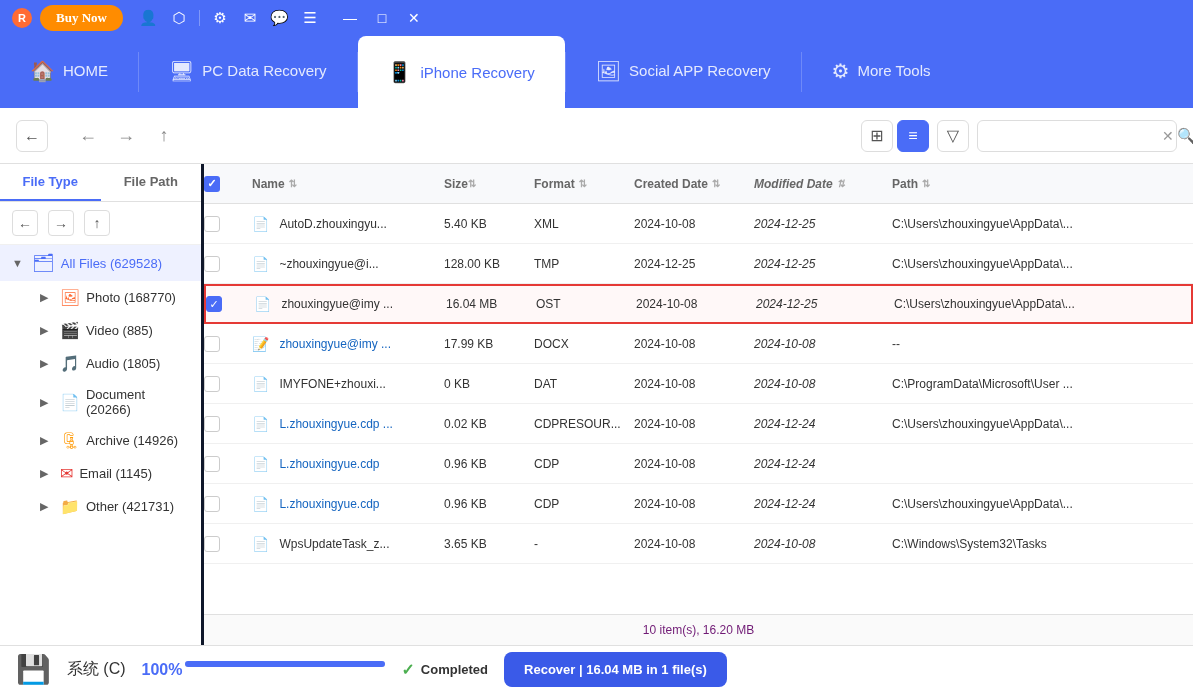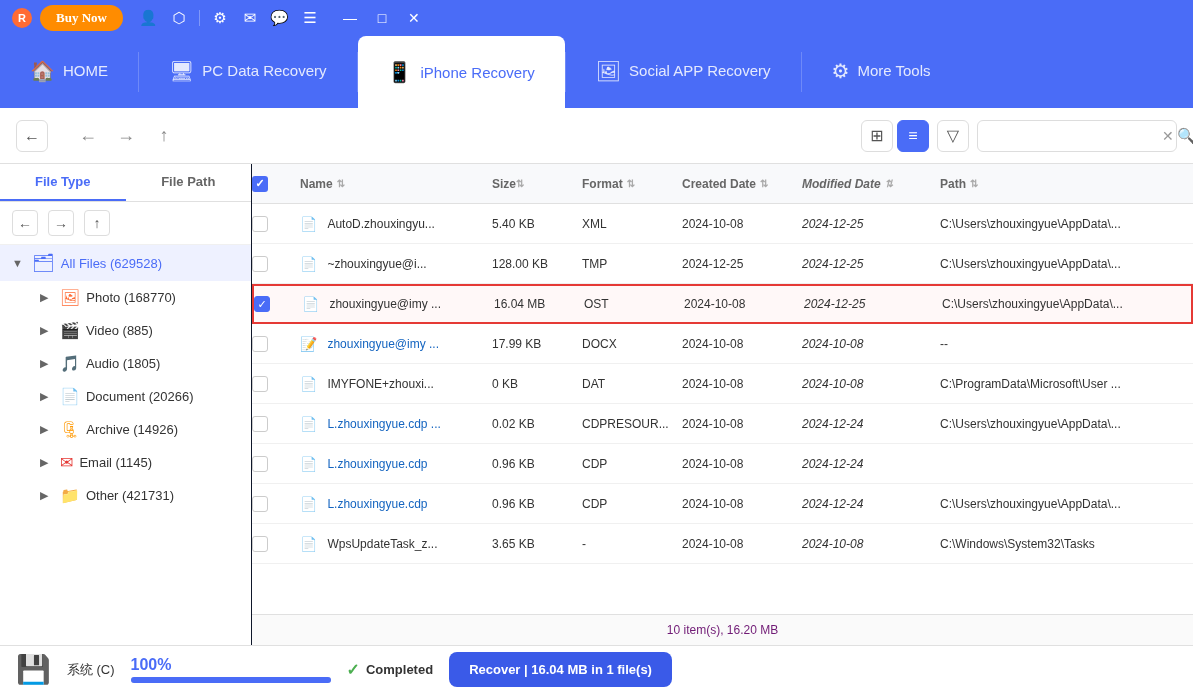--- a/index.html
+++ b/index.html
@@ -128,23 +128,23 @@
 
     
     .main-content {
       display: flex;
       height: calc(693px - 36px - 72px - 56px - 48px);
       background: #f5f6fa;
     }
 
     
     .sidebar {
-      width: 252px;
-      background: white;
-      border-right: 1px solid #0f172a;
+      width: 204px;
+      background: white;
+      border-right: 3px solid #0f172a;
       overflow-y: auto;
     }
     .sidebar-tabs {
       display: flex;
       border-bottom: 1px solid #e0e0e0;
     }
     .sidebar-tab {
       flex: 1; text-align: center;
       padding: 10px 0;
       font-size: 13px; font-weight: 600;
@@ -234,22 +234,22 @@
     .statusbar {
       height: 48px;
       background: white;
       border-top: 1px solid #e0e0e0;
       display: flex;
       align-items: center;
       padding: 0 16px;
       gap: 16px;
     }
     .drive-icon { font-size: 28px; color: #555; }
-    .drive-label { font-size: 13px; color: #333; font-weight: 500; }
-    .progress-section { display: flex; flex-direction: column; gap: 3px; }
+    .drive-label { font-size: 16px; color: #333; font-weight: 500; }
+    .progress-section { display: flex; flex-direction: row; gap: 3px; }
     .progress-pct { font-size: 16px; font-weight: 700; color: #4a6cf7; }
     .progress-bar-wrap { width: 200px; height: 6px; background: #e0e0e0; border-radius: 3px; }
     .progress-bar { height: 100%; background: #4a6cf7; border-radius: 3px; }
     .status-completed { display: flex; align-items: center; gap: 6px; font-size: 13px; color: #333; font-weight: 600; }
     .status-check { color: #4caf50; font-size: 16px; }
     .files-found { flex: 1; text-align: center; }
     .files-found-main { font-size: 16px; font-weight: 700; color: #1565c0; }
     .files-found-sub { font-size: 11px; color: #888; }
     .recover-btn {
       background: #3a5ae8;

